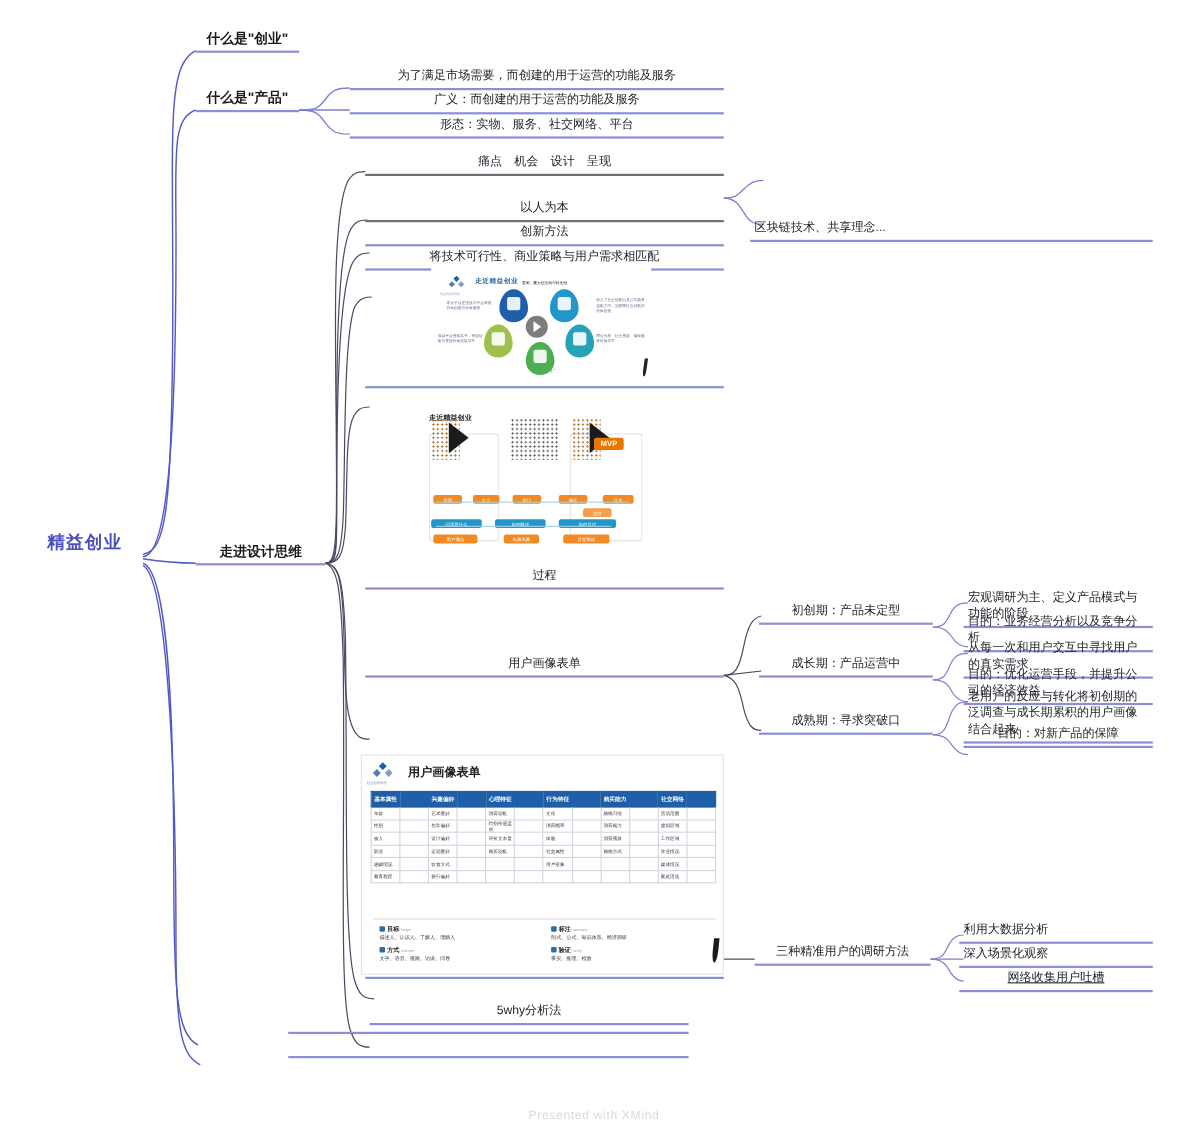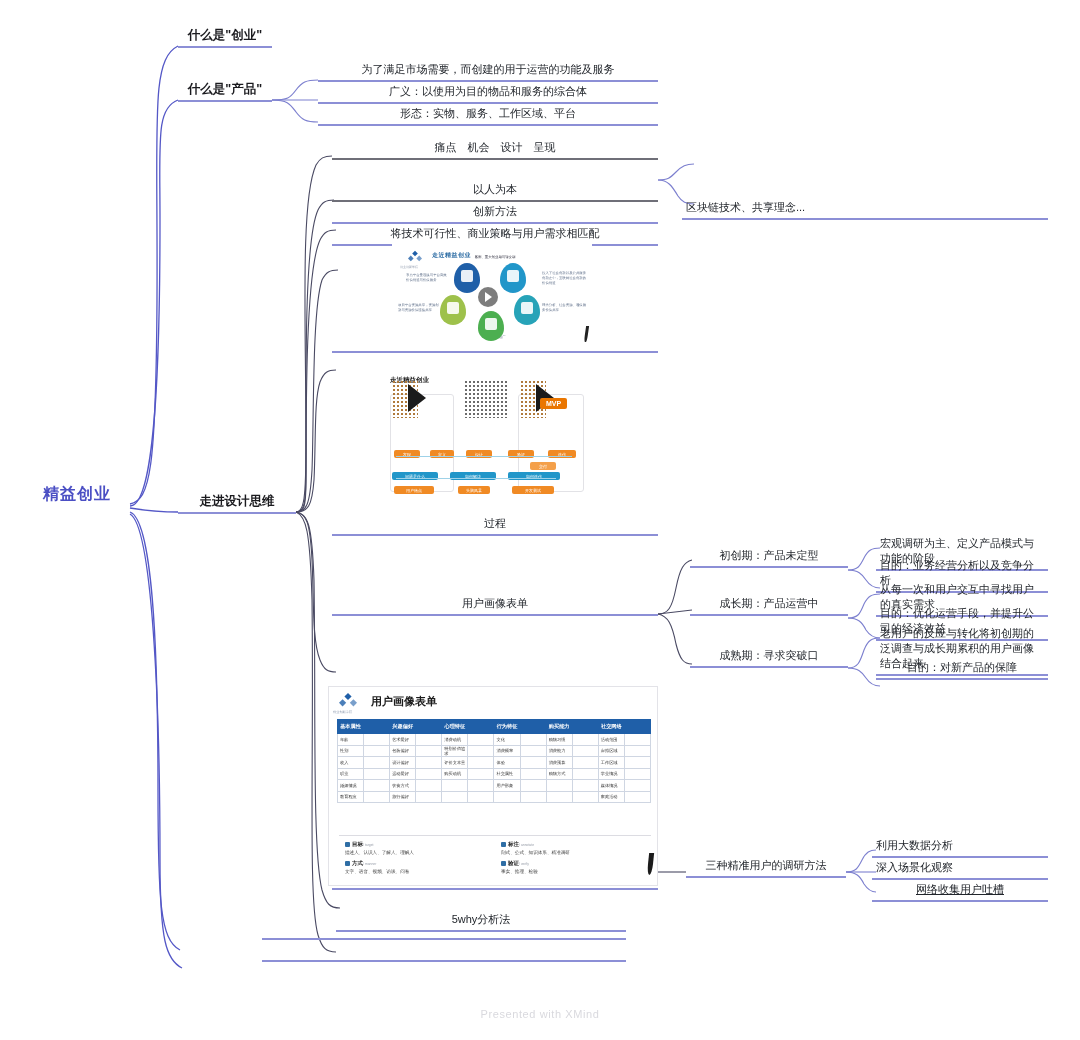--- a/index.html
+++ b/index.html
@@ -203,25 +203,25 @@
   <div class="node l1" style="left:178px;top:494px;width:118px;">
     <span class="label">走进设计思维</span>
     <span class="underline"></span>
   </div>
 
   <div class="node" style="left:318px;top:62px;width:340px;">
     <span class="label">为了满足市场需要，而创建的用于运营的功能及服务</span>
     <span class="underline"></span>
   </div>
   <div class="node" style="left:318px;top:84px;width:340px;">
-    <span class="label">广义：以使用为目的物品和服务的综合体</span>
+    <span class="label">广义：而创建的用于运营的功能及服务</span>
     <span class="underline"></span>
   </div>
   <div class="node" style="left:318px;top:106px;width:340px;">
-    <span class="label">形态：实物、服务、工作区域、平台</span>
+    <span class="label">形态：实物、服务、社交网络、平台</span>
     <span class="underline"></span>
   </div>
 
   <div class="node gray" style="left:332px;top:140px;width:326px;">
     <span class="label">痛点　机会　设计　呈现</span>
     <span class="underline"></span>
   </div>
 
   <div class="node gray" style="left:332px;top:182px;width:326px;">
     <span class="label">以人为本</span>

